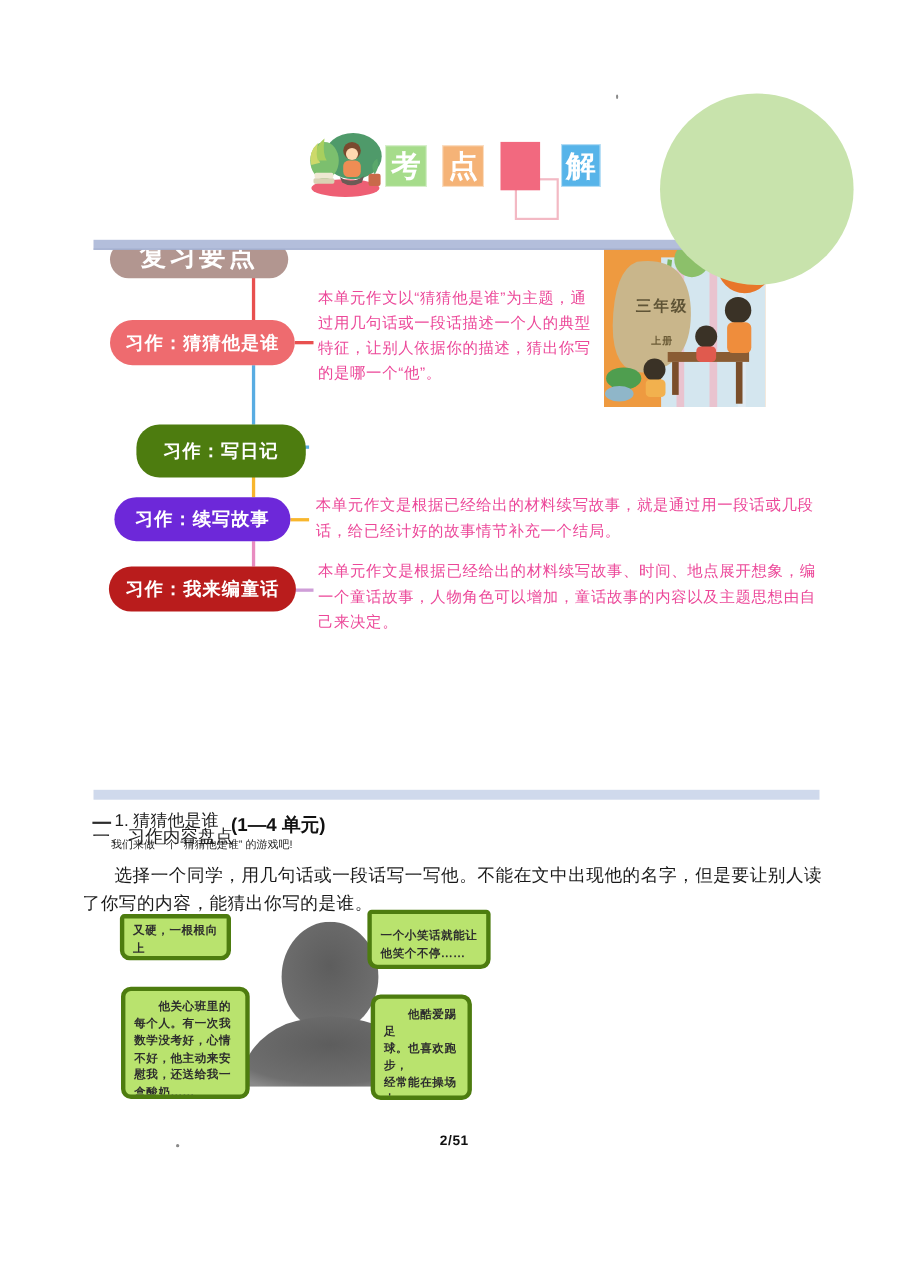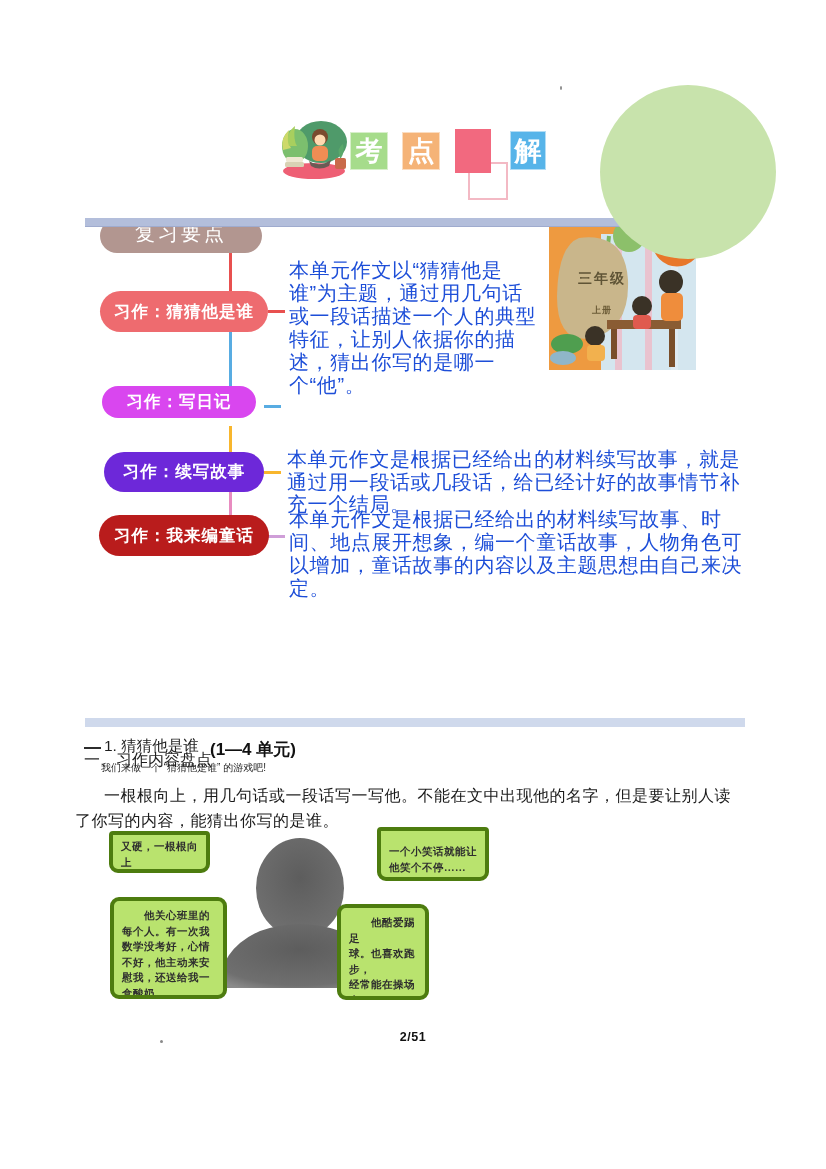--- a/index.html
+++ b/index.html
@@ -20,34 +20,34 @@
   .green-circle{position:absolute;left:600px;top:85px;width:176px;height:174px;
         border-radius:50%;background:#c8e3ac;z-index:6;}
   .header-bar{position:absolute;left:85px;top:218px;width:633px;height:8px;
         background:#b3bedb;border-bottom:1px solid #9fabce;z-index:5;}
   .speck{position:absolute;background:#8a8a8a;border-radius:50%;}
 
   
   .root-bubble{position:absolute;left:100px;top:219px;width:162px;height:34px;
         background:#b29690;border-radius:17px;z-index:1;
         display:flex;align-items:center;justify-content:center;}
-  .root-bubble span{color:#fff;font-weight:normal;font-size:20px;letter-spacing:3px;margin-top:-6px;}
+  .root-bubble span{color:#fff;font-weight:bold;font-size:24px;letter-spacing:3px;margin-top:-6px;}
   .bubble{position:absolute;border-radius:21px;display:flex;align-items:center;justify-content:center;
         color:#fff;font-weight:bold;font-size:16.5px;letter-spacing:1px;box-sizing:border-box;}
   .bubble-red{left:100px;top:291px;width:168px;height:41px;background:#ee6b6f;}
-  .bubble-blue{left:102px;top:386px;width:154px;height:32px;background:#d946ef;}
+  .bubble-blue{left:124px;top:386px;width:154px;height:48px;background:#4d7c0f;}
   .bubble-yellow{left:104px;top:452px;width:160px;height:40px;background:#6d28d9;}
   .bubble-purple{left:99px;top:515px;width:170px;height:41px;background:#b91c1c;}
   .vseg,.hseg{position:absolute;}
   .vseg{width:2.5px;}
   .hseg{height:2.5px;width:17px;}
   .seg-red{background:#e8504f;} .seg-blue{background:#58ace2;}
   .seg-yellow{background:#f8b62d;} .seg-pink{background:#e88cc0;} .seg-purple{background:#cf9ed8;}
 
-  .para{position:absolute;font-size:20px;line-height:22.5px;letter-spacing:0.6px;color:#1d4ed8;}
+  .para{position:absolute;font-size:14px;line-height:22.5px;letter-spacing:0.6px;color:#ec4899;}
   .p1{left:289px;top:259px;width:252px;line-height:23px;}
   .p2{left:283px;top:382px;width:472px;}
   .p3{left:287px;top:448px;width:458px;}
   .p4{left:289px;top:508px;width:466px;line-height:23px;}
 
   
   .book{position:absolute;left:549px;top:226px;width:147px;height:144px;overflow:hidden;z-index:2;}
   .book-grade{position:absolute;left:18px;top:44px;width:70px;text-align:center;
         font-size:14px;color:#5f5436;font-weight:bold;letter-spacing:2px;}
   .book-volume{position:absolute;left:28px;top:78px;width:50px;text-align:center;
@@ -64,21 +64,21 @@
   .bl1{left:104px;top:786px;}
   .bl2{left:75px;top:811px;}
 
   
   .silhouette{position:absolute;left:212px;top:838px;width:176px;height:150px;}
   .note{position:absolute;background:#b9e36e;border:4px solid #4d7c0f;border-radius:9px;
         box-sizing:border-box;font-family:"Liberation Serif","DejaVu Serif",serif;
         font-size:10.5px;font-weight:bold;line-height:15.5px;color:#2e2e2e;
         white-space:pre-line;padding:4px 8px;letter-spacing:0.5px;overflow:hidden;}
   .note-tl{left:109px;top:831px;width:101px;height:42px;border-radius:4px 4px 9px 9px;}
-  .note-tr{left:334px;top:827px;width:112px;height:54px;padding-top:13px;border-radius:4px 4px 9px 9px;margin-left:43px;}
+  .note-tr{left:334px;top:827px;width:112px;height:54px;padding-top:13px;border-radius:4px 4px 9px 9px;}
   .note-bl{left:110px;top:897px;width:117px;height:102px;padding-top:7px;}
   .note-br{left:337px;top:904px;width:92px;height:96px;padding-top:7px;}
 
   .footer-page{position:absolute;left:0;right:0;top:1030px;text-align:center;
         font-size:12.5px;font-weight:bold;color:#111;letter-spacing:0.5px;}
 </style>
 </head>
 <body>
 
 <div id="page">
@@ -174,21 +174,21 @@
   </div>
 
   <div class="divider-bar"></div>
 
   <div class="dash-mark" style="left:84px;top:747px;width:17px;"></div>
   <div class="h-sub">1. 猜猜他是谁</div>
   <div class="h-units">(1—4 单元)</div>
   <div class="h-main">一、习作内容盘点</div>
   <div class="h-intro">我们来做一个 “猜猜他是谁” 的游戏吧!</div>
 
-  <div class="body-line bl1">一根根向上，用几句话或一段话写一写他。不能在文中出现他的名字，但是要让别人读</div>
+  <div class="body-line bl1">选择一个同学，用几句话或一段话写一写他。不能在文中出现他的名字，但是要让别人读</div>
   <div class="body-line bl2">了你写的内容，能猜出你写的是谁。</div>
 
   <svg class="silhouette" viewBox="0 0 176 150">
     <defs>
       <radialGradient id="g1" cx="50%" cy="40%" r="70%">
         <stop offset="0%" stop-color="#5d5d5d"></stop>
         <stop offset="80%" stop-color="#6f6f6f"></stop>
         <stop offset="100%" stop-color="#8a8a8a"></stop>
       </radialGradient>
     </defs>

